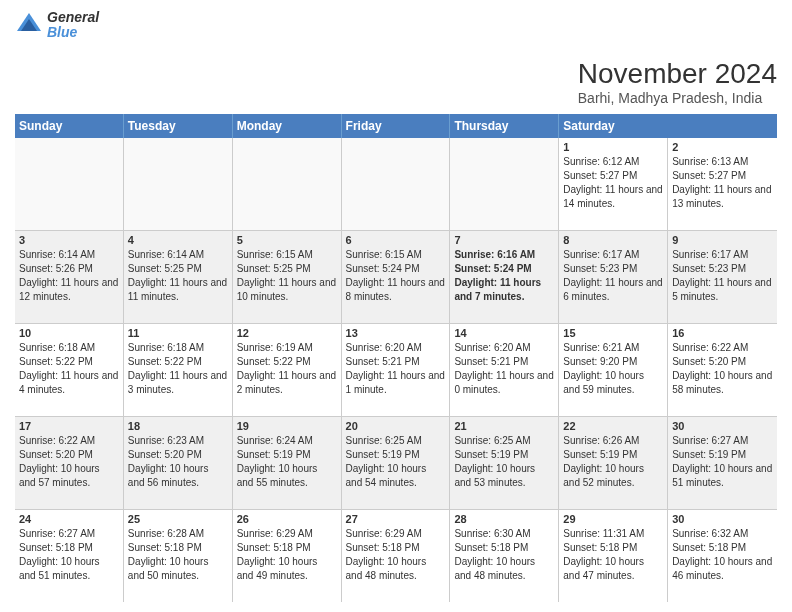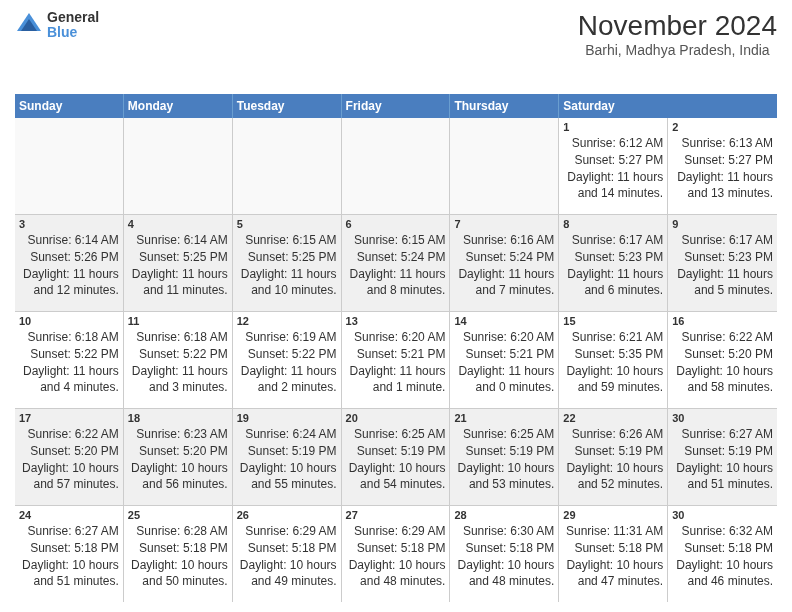--- a/index.html
+++ b/index.html
@@ -25,52 +25,53 @@
     }
     .logo {
       display: flex;
       align-items: center;
       gap: 4px;
     }
     .logo-text {
       display: flex;
       flex-direction: column;
       line-height: 1.1;
+      font-style: italic;
     }
     .logo-general {
       font-size: 14px;
       font-weight: bold;
       color: #333;
     }
     .logo-blue {
       font-size: 14px;
       font-weight: bold;
       color: #4a90d9;
     }
     .logo-icon {
       width: 28px;
       height: 28px;
     }
     .title-block {
-      text-align: center;
+      text-align: left;
+      margin-top: 48px;
     }
     .main-title {
       font-size: 28px;
       font-weight: normal;
       color: #333;
     }
     .sub-title {
       font-size: 14px;
       color: #555;
     }
     .calendar {
       flex: 1;
       display: flex;
       flex-direction: column;
-      margin-top: 28px;
     }
     .cal-header-row {
       display: grid;
       grid-template-columns: repeat(7, 1fr);
       background: #4a7ebf;
     }
     .cal-header-cell {
       color: #fff;
       font-size: 12px;
       font-weight: bold;
@@ -103,24 +104,23 @@
     .cal-cell:last-child { border-right: none; }
     .cal-cell.empty { background: #f9f9f9; }
     .cal-cell.shaded { background: #f0f0f0; }
     .day-num {
       font-size: 11px;
       font-weight: bold;
       display: block;
       margin-bottom: 2px;
     }
     .day-info {
-      font-size: 12px;
+      font-size: 10px;
       line-height: 1.4;
       color: #333;
-      text-align: right;
     }
   </style>
 </head>
 <body>
 
 <div class="page">
   <div class="header">
     <div class="logo">
       <svg class="logo-icon" viewBox="0 0 28 28">
         <polygon points="14,2 26,20 2,20" fill="#4a90d9"></polygon>
@@ -132,22 +132,22 @@
       </div>
     </div>
     <div class="title-block">
       <div class="main-title">November 2024</div>
       <div class="sub-title">Barhi, Madhya Pradesh, India</div>
     </div>
   </div>
   <div class="calendar">
     <div class="cal-header-row" id="cal-header">
         <div class="cal-header-cell">Sunday</div>
+        <div class="cal-header-cell">Tuesday</div>
         <div class="cal-header-cell">Monday</div>
-        <div class="cal-header-cell">Tuesday</div>
         <div class="cal-header-cell">Friday</div>
         <div class="cal-header-cell">Thursday</div>
         <div class="cal-header-cell">Saturday</div>
       </div>
     <div class="cal-body" id="cal-body">
         <div class="cal-week">
           <div class="cal-cell empty"></div>
           <div class="cal-cell empty"></div>
           <div class="cal-cell empty"></div>
           <div class="cal-cell empty"></div>
@@ -185,21 +185,21 @@
 Daylight: 11 hours and 10 minutes.</div>
           </div>
           <div class="cal-cell shaded">
             <span class="day-num">6</span>
             <div class="day-info" style="white-space: pre-line;">Sunrise: 6:15 AM
 Sunset: 5:24 PM
 Daylight: 11 hours and 8 minutes.</div>
           </div>
           <div class="cal-cell shaded">
             <span class="day-num">7</span>
-            <div class="day-info" style="white-space: pre-line;">Sunrise: 6:16 AM
+            <div class="day-info" style="white-space: pre-line; font-weight: bold;">Sunrise: 6:16 AM
 Sunset: 5:24 PM
 Daylight: 11 hours and 7 minutes.</div>
           </div>
           <div class="cal-cell shaded">
             <span class="day-num">8</span>
             <div class="day-info" style="white-space: pre-line;">Sunrise: 6:17 AM
 Sunset: 5:23 PM
 Daylight: 11 hours and 6 minutes.</div>
           </div>
           <div class="cal-cell shaded">
@@ -236,21 +236,21 @@
           </div>
           <div class="cal-cell">
             <span class="day-num">14</span>
             <div class="day-info" style="white-space: pre-line;">Sunrise: 6:20 AM
 Sunset: 5:21 PM
 Daylight: 11 hours and 0 minutes.</div>
           </div>
           <div class="cal-cell">
             <span class="day-num">15</span>
             <div class="day-info" style="white-space: pre-line;">Sunrise: 6:21 AM
-Sunset: 5:35 PM
+Sunset: 9:20 PM
 Daylight: 10 hours and 59 minutes.</div>
           </div>
           <div class="cal-cell">
             <span class="day-num">16</span>
             <div class="day-info" style="white-space: pre-line;">Sunrise: 6:22 AM
 Sunset: 5:20 PM
 Daylight: 10 hours and 58 minutes.</div>
           </div>
         </div>
         <div class="cal-week">

